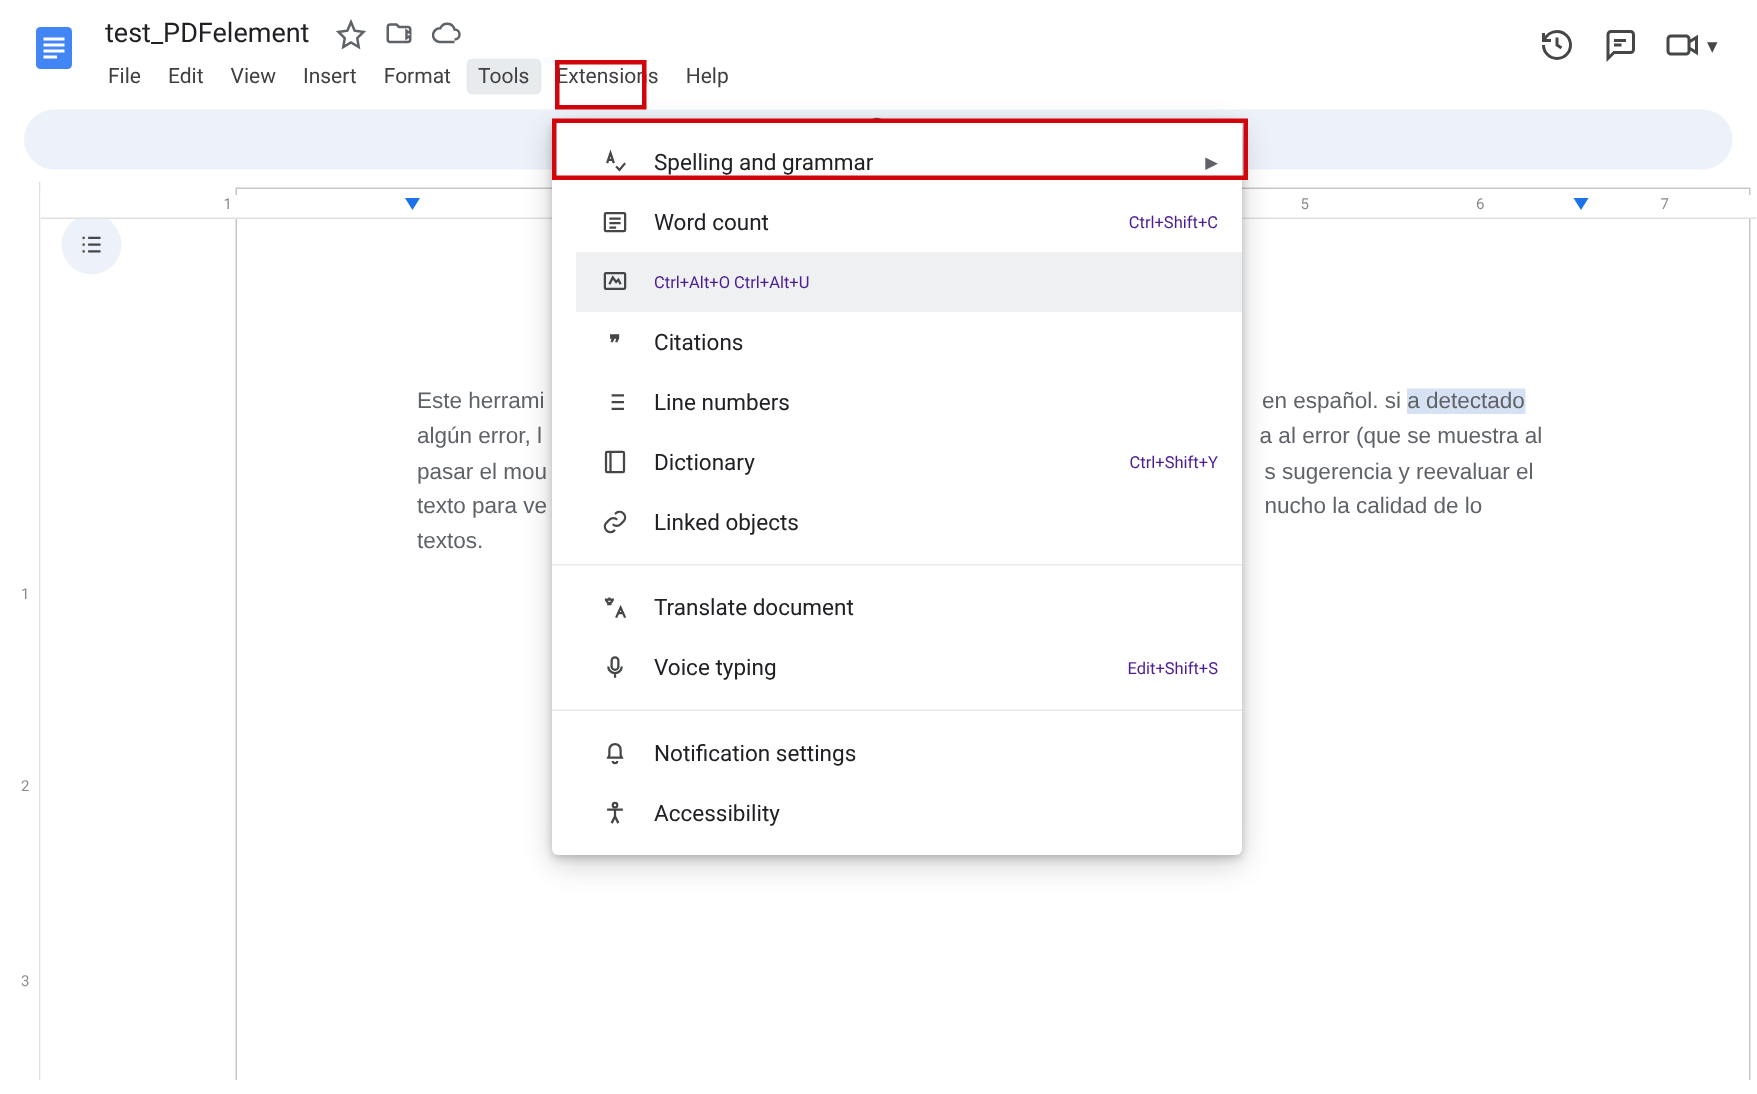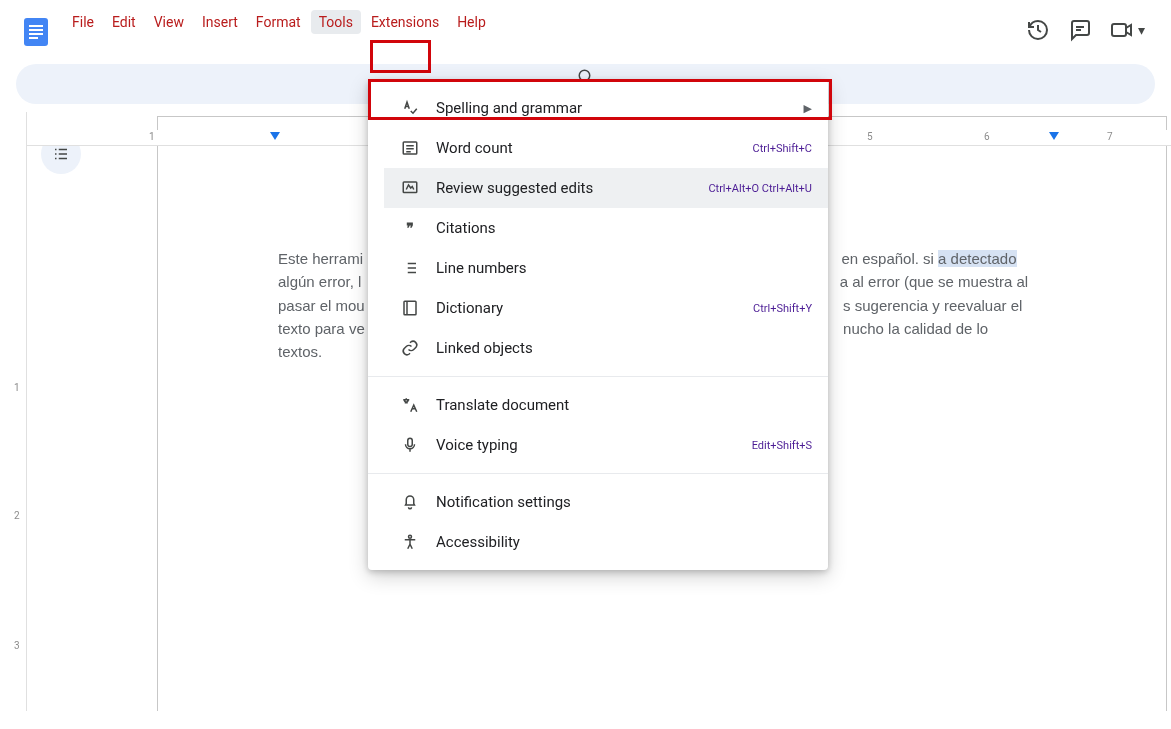--- a/index.html
+++ b/index.html
@@ -6,21 +6,21 @@
 body { font-family: "Google Sans", Roboto, Arial, sans-serif; font-size: 14px; color: #202124; background: #fff; overflow: hidden; width: 1171px; height: 729px; position: relative; }
 
 .header { display: flex; align-items: flex-start; padding: 8px 16px 0 16px; }
 .logo { width: 40px; height: 48px; display: flex; align-items: center; justify-content: center; margin-right: 8px; }
 .logo svg { width: 36px; height: 36px; }
 .title-area { flex: 1; }
 .doc-title-row { display: flex; align-items: center; gap: 12px; padding: 2px 0 2px 0; }
 .doc-title { font-size: 18px; color: #202124; padding: 2px 6px; }
 .title-icon { color: #5f6368; display: flex; align-items: center; }
 .menubar { display: flex; gap: 2px; padding: 2px 0; }
-.menu-item { padding: 4px 8px; border-radius: 4px; cursor: pointer; font-size: 14px; color: #b91c1c; }
+.menu-item { padding: 4px 8px; border-radius: 4px; cursor: pointer; font-size: 14px; color: #404040; }
 .menu-item.active { background: #e8ebee; }
 .hdr-right { display: flex; align-items: center; gap: 18px; padding-right: 10px; padding-top: 10px; }
 .hdr-icon { color: #444746; display: flex; align-items: center; }
 
 .highlight-1 { position: absolute; border: 3px solid #d1050b; top: 40px; left: 370px; width: 61px; height: 33px; z-index: 20; }
 .highlight-2 { position: absolute; border: 3px solid #d1050b; top: 79px; left: 368px; width: 464px; height: 41px; z-index: 30; }
 
 .toolbar { display: flex; align-items: center; background: #edf2fa; border-radius: 24px; margin: 8px 16px; padding: 4px 10px; height: 40px; gap: 8px; flex-direction: column; }
 .tb-btn { width: 30px; height: 30px; display: flex; align-items: center; justify-content: center; color: #444746; border-radius: 4px; cursor: pointer; }
 .tb-sep { width: 1px; height: 20px; background: #c7c7c7; margin: 0 2px; }
@@ -60,20 +60,38 @@
   <div class="logo">
     <svg viewBox="0 0 36 36">
         <rect x="6" y="4" width="24" height="28" rx="3" fill="#4285f4"></rect>
         <rect x="11" y="11" width="14" height="2" fill="#fff"></rect>
         <rect x="11" y="15" width="14" height="2" fill="#fff"></rect>
         <rect x="11" y="19" width="14" height="2" fill="#fff"></rect>
         <rect x="11" y="23" width="9" height="2" fill="#fff"></rect>
       </svg>
   </div>
   <div class="title-area">
+    <div class="doc-title-row">
+      <span class="doc-title">test_PDFelement</span>
+      <span class="title-icon">
+          <svg width="20" height="20" viewBox="0 0 24 24" fill="none" stroke="#5f6368" stroke-width="2">
+            <path d="M12 2l2.9 6.9L22 10l-5 4.9L18.2 22 12 18.3 5.8 22 7 14.9 2 10l7.1-1.1z"></path>
+          </svg>
+        </span>
+      <span class="title-icon">
+          <svg width="20" height="20" viewBox="0 0 24 24" fill="none" stroke="#5f6368" stroke-width="2">
+            <path d="M3 6a2 2 0 012-2h5l2 2h7a2 2 0 012 2v3l-3-2v6l3-2v3a2 2 0 01-2 2H5a2 2 0 01-2-2V6z"></path>
+          </svg>
+        </span>
+      <span class="title-icon">
+          <svg width="20" height="20" viewBox="0 0 24 24" fill="none" stroke="#5f6368" stroke-width="2">
+            <path d="M18 16a4 4 0 000-8 6 6 0 00-11.3-1A5 5 0 006 18h12"></path>
+          </svg>
+        </span>
+    </div>
     <div class="menubar">
       <div class="menu-item">File</div>
       <div class="menu-item">Edit</div>
       <div class="menu-item">View</div>
       <div class="menu-item">Insert</div>
       <div class="menu-item">Format</div>
       <div class="menu-item active">Tools</div>
       <div class="menu-item">Extensions</div>
       <div class="menu-item">Help</div>
     </div>
@@ -235,21 +253,20 @@
     <span class="dd-label">Word count</span>
     <span class="dd-shortcut">Ctrl+Shift+C</span>
   </div>
   <div class="dd-item hovered">
     <span class="dd-icon">
         <svg width="18" height="18" viewBox="0 0 24 24" fill="none" stroke="#444746" stroke-width="2">
           <rect x="3" y="4" width="18" height="14" rx="1"></rect>
           <path d="M7 14l3-6 3 4 2-2 2 4"></path>
         </svg>
       </span>
-    <span class="dd-label">Review suggested edits</span>
     <span class="dd-shortcut">Ctrl+Alt+O Ctrl+Alt+U</span>
   </div>
   <div class="dd-item">
     <span class="dd-icon">
         <span style="font-weight:bold;font-size:14px">❞</span>
       </span>
     <span class="dd-label">Citations</span>
   </div>
   <div class="dd-item">
     <span class="dd-icon">

